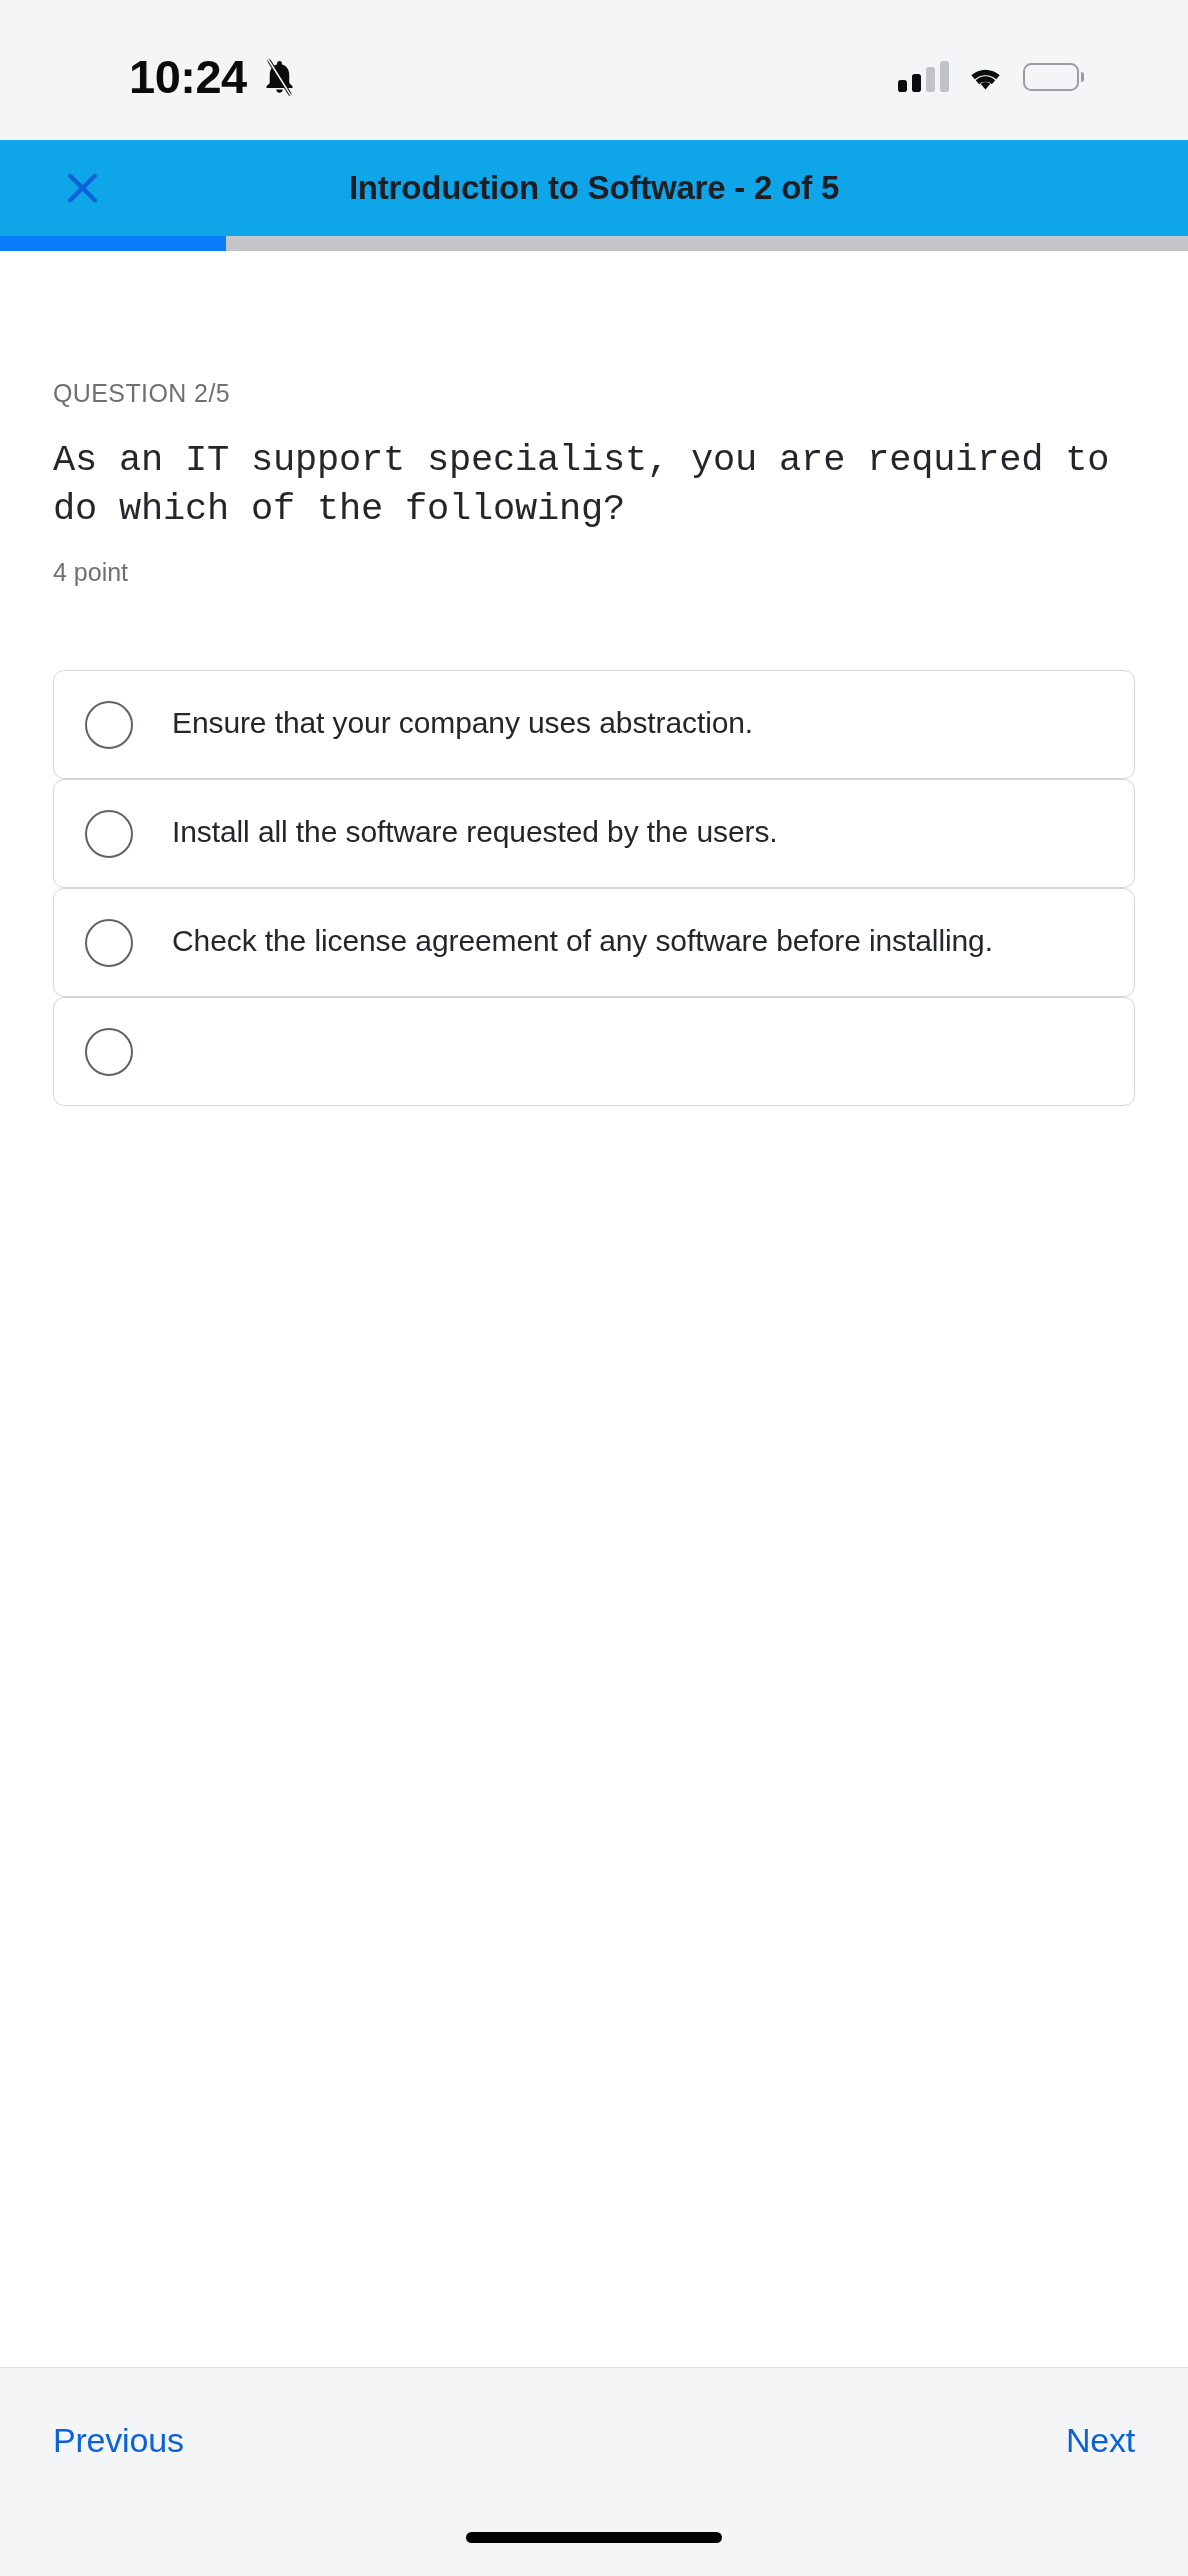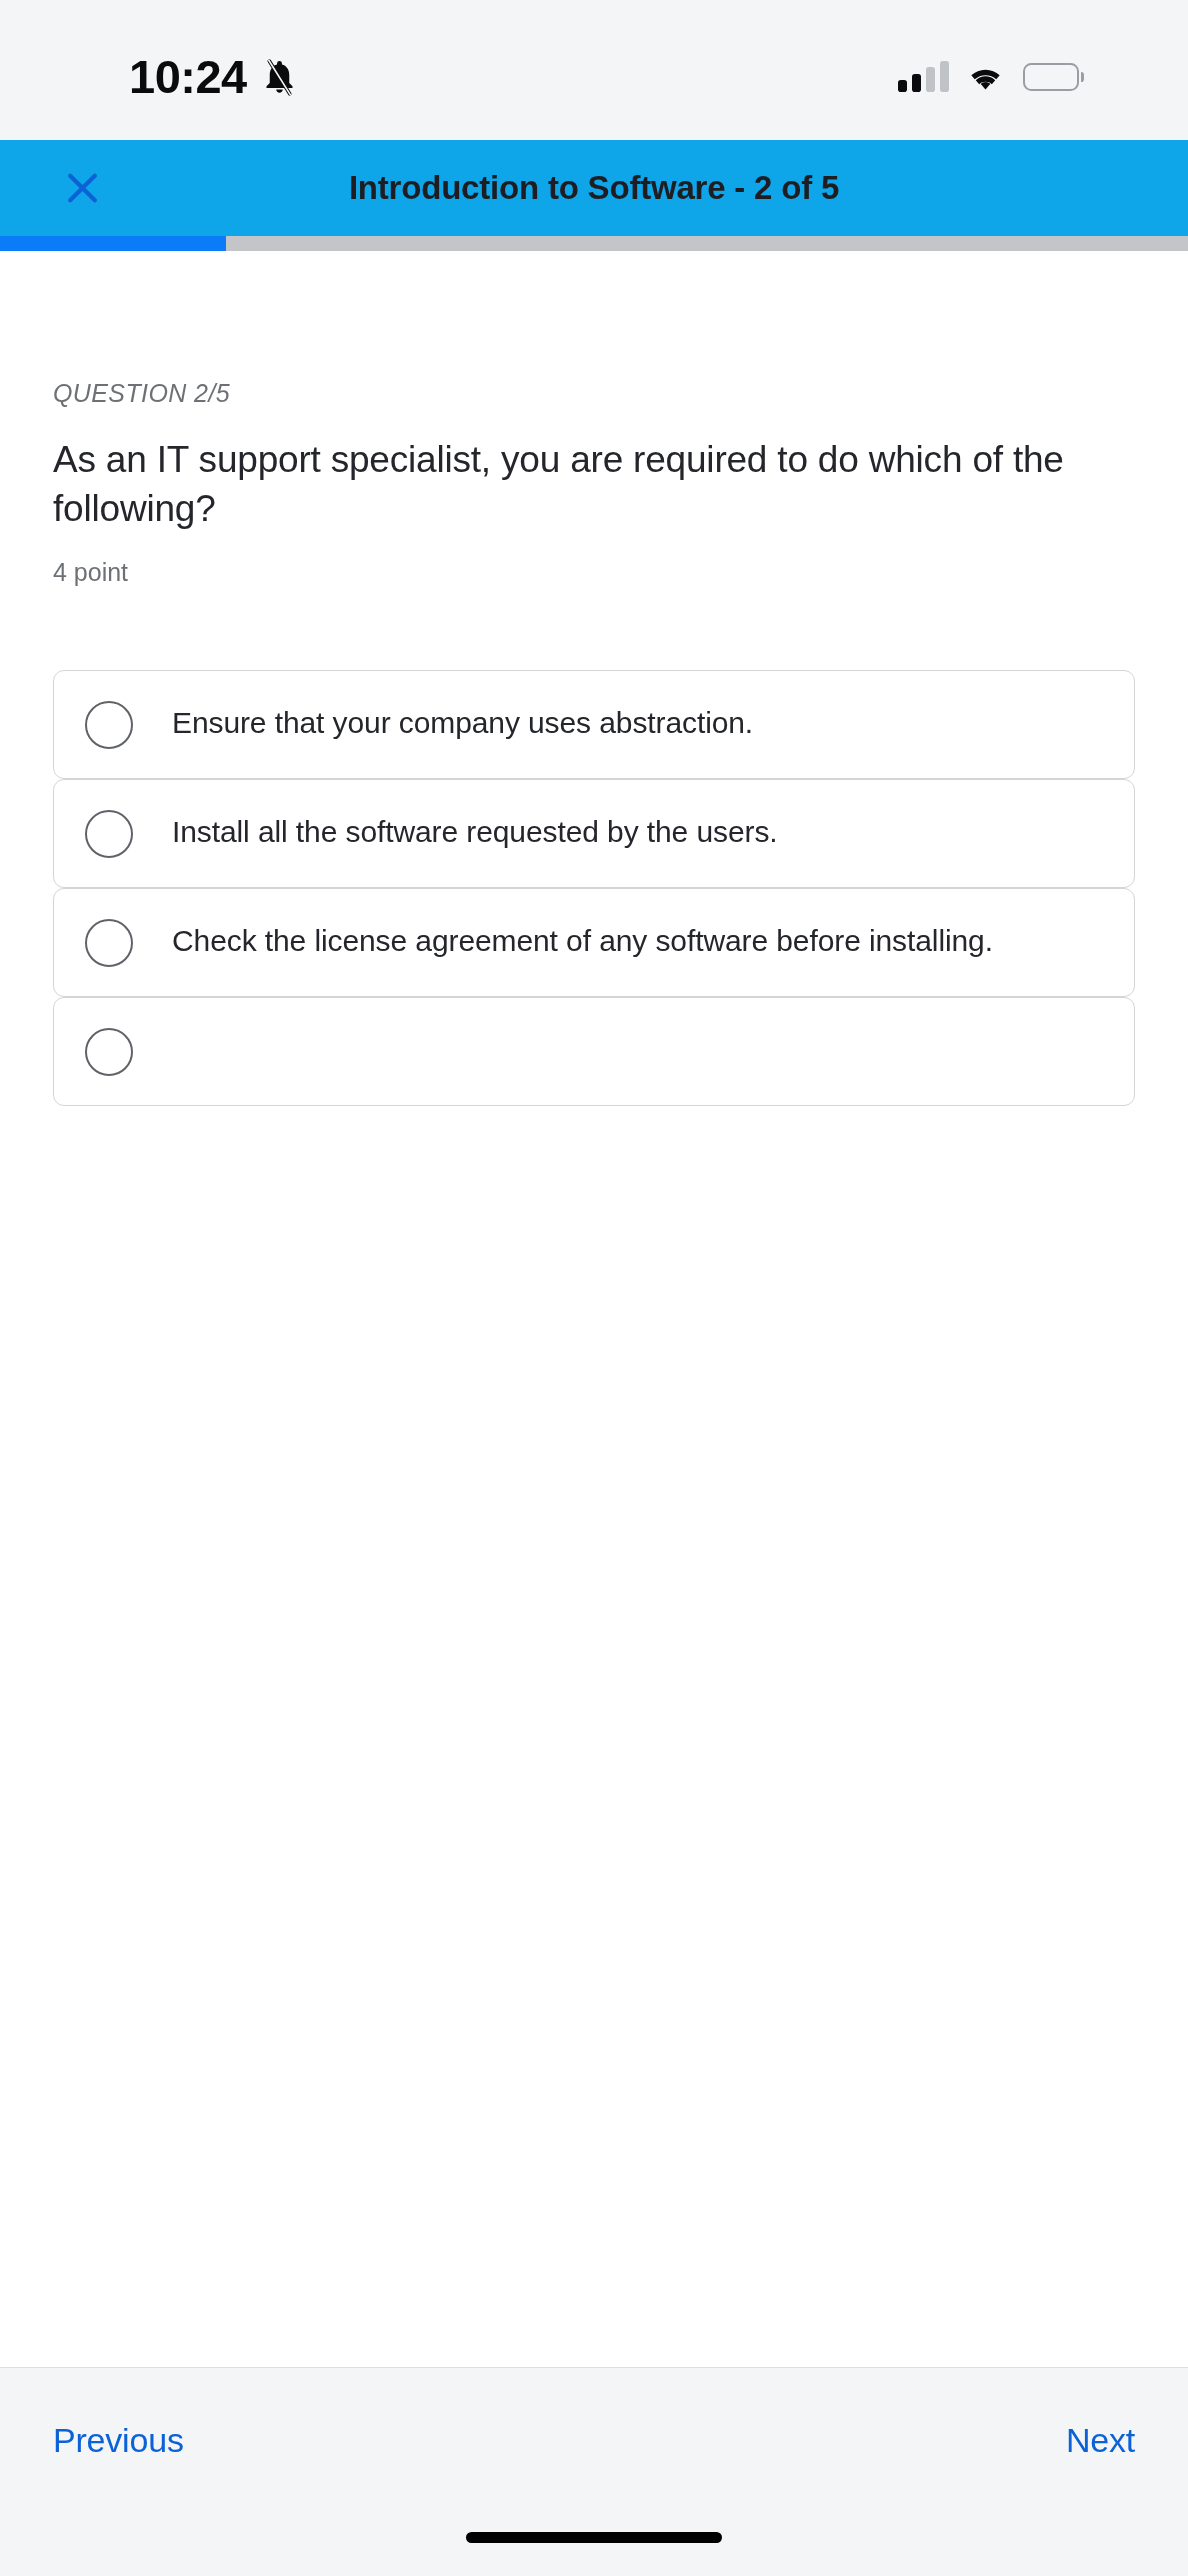--- a/index.html
+++ b/index.html
@@ -155,30 +155,30 @@
     background: #ffffff;
     padding: 0 53px;
     box-sizing: border-box;
     overflow: hidden;
   }
   .question-eyebrow {
     margin-top: 128px;
     font-size: 25px;
     color: #6d7175;
     letter-spacing: 0.4px;
-    font-style: italic;
   }
   .question-text {
     margin-top: 28px;
     font-size: 37px;
     line-height: 1.32;
     color: #24262b;
     font-weight: 400;
     letter-spacing: -0.2px;
     max-width: 1092px;
+    font-family: Liberation Mono, monospace;
   }
   .point-text {
     margin-top: 25px;
     font-size: 25px;
     color: #6d7175;
   }
 
   .options {
     margin-top: 83px;
     display: flex;

